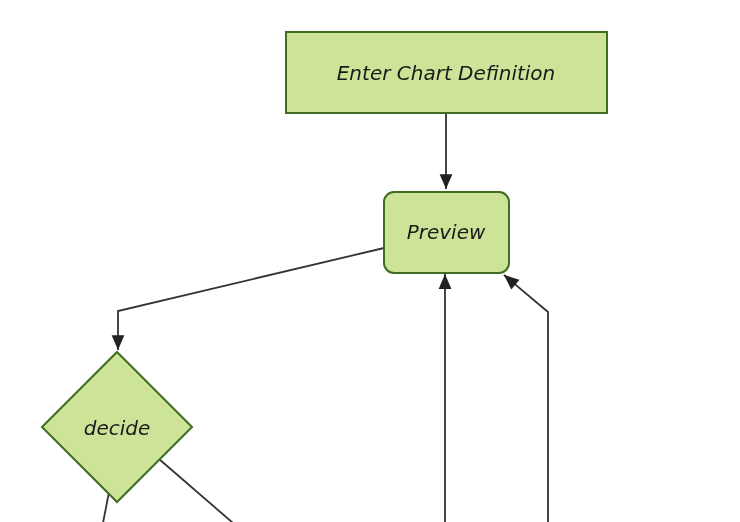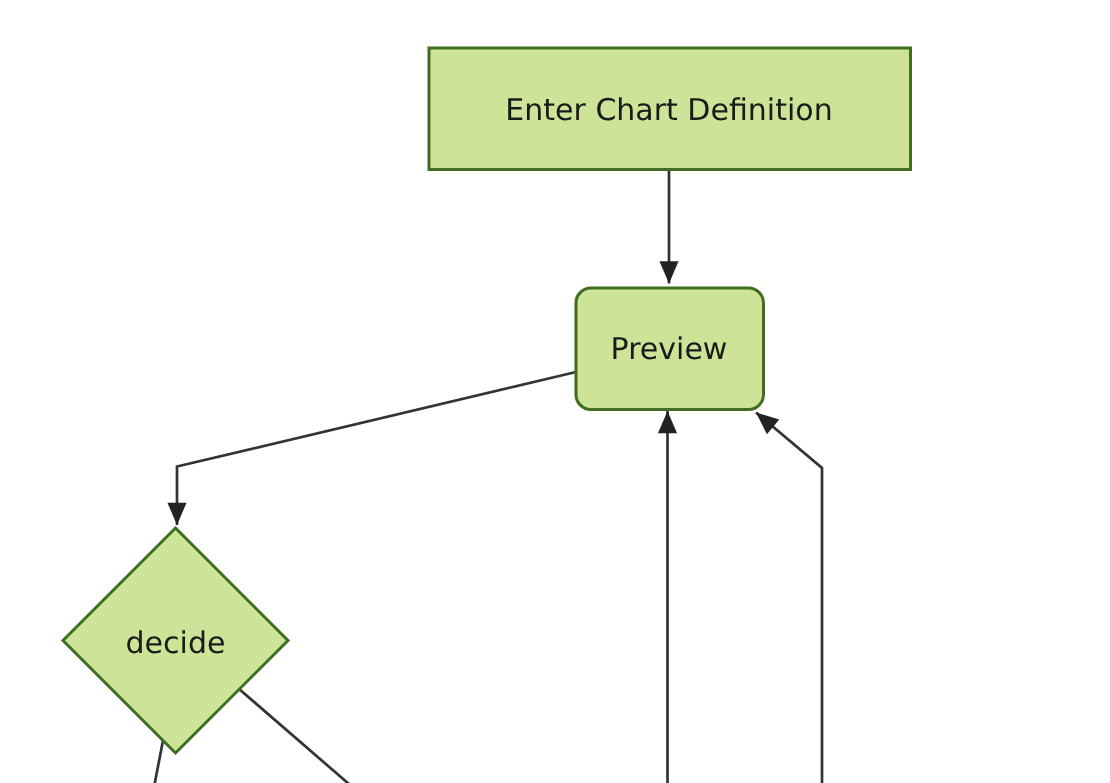--- a/index.html
+++ b/index.html
@@ -18,20 +18,21 @@
     width: 740px;
     height: 522px;
     overflow: hidden;
     background: var(--background);
     font-family: "DejaVu Sans", sans-serif;
   }
   .canvas {
     width: 740px;
     height: 424px;
     position: relative;
+    font-style: italic;
   }
   svg.flowchart {
     display: block;
     width: 740px;
     height: 522px;
   }
   .edge {
     fill: none;
     stroke: var(--edge);
     stroke-width: 1.8;

